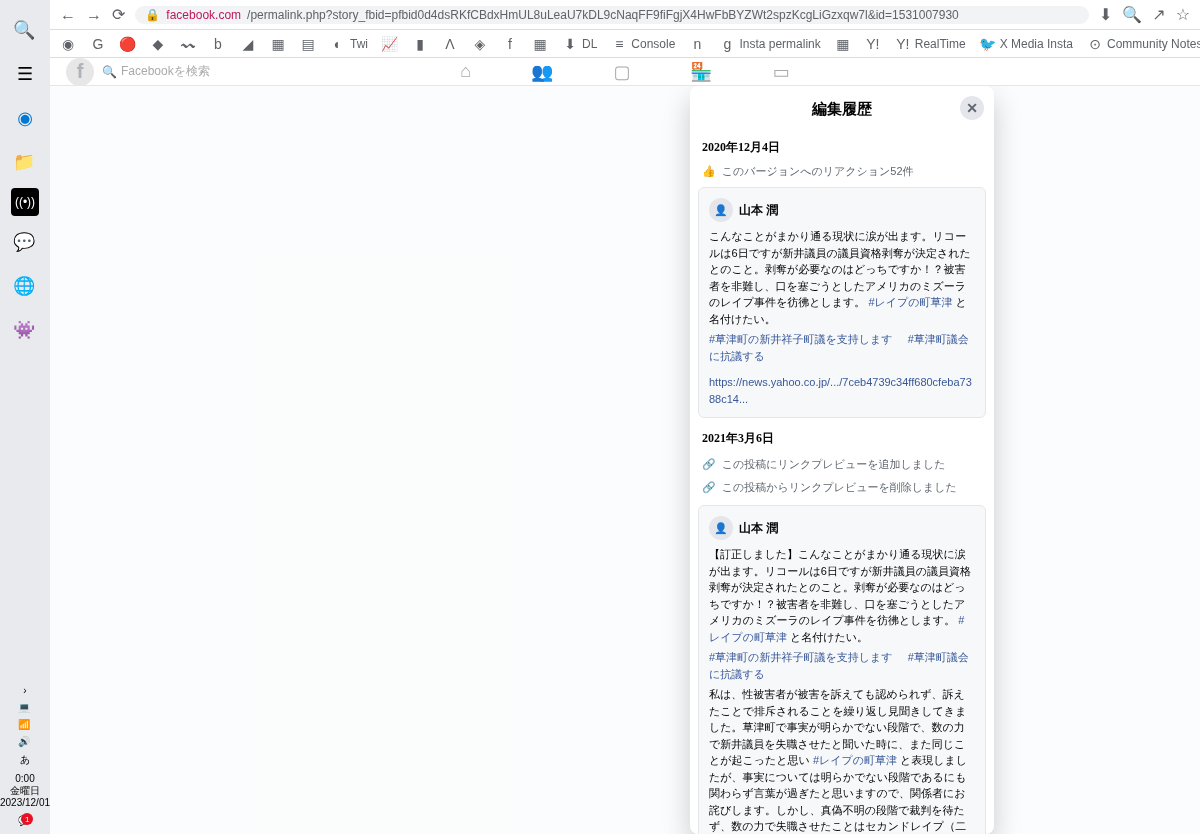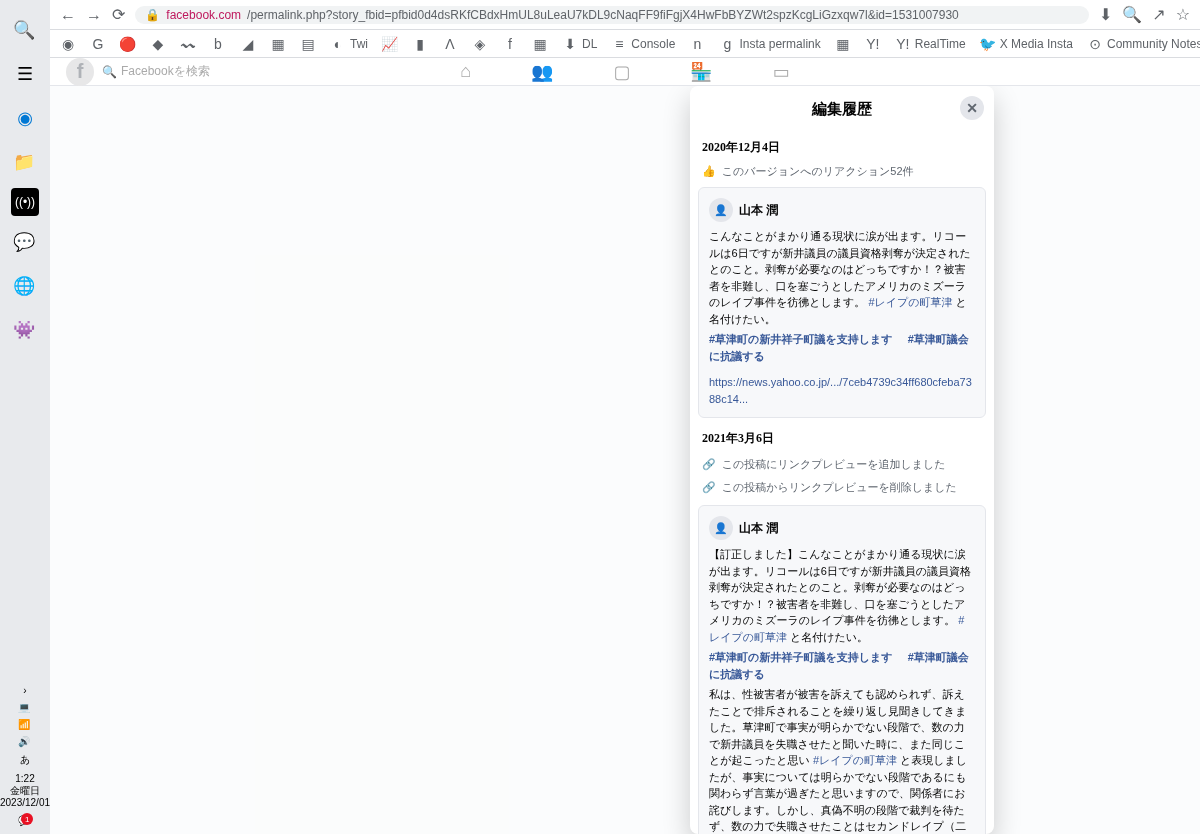--- a/index.html
+++ b/index.html
@@ -37,21 +37,21 @@
     .date-header { font-size: 12px; font-weight: 600; color: #050505; padding: 6px 4px; font-family: Liberation Serif, serif; }
     .reaction-row { display: flex; align-items: center; gap: 6px; padding: 2px 4px; font-size: 11px; color: #606770; }
     .note-row { display: flex; align-items: center; gap: 6px; padding: 4px 4px; font-size: 11px; color: #606770; }
     
     .version-card { background: #f7f8fa; border: 1px solid #e4e6eb; border-radius: 6px; padding: 10px; margin: 6px 0; font-size: 11px; line-height: 1.5; color: #050505; }
     .author-row { display: flex; align-items: center; gap: 6px; margin-bottom: 6px; }
     .avatar { width: 24px; height: 24px; background: #e4e6eb; border-radius: 50%; display: flex; align-items: center; justify-content: center; font-size: 11px; }
     .author-name { font-weight: 700; font-size: 12px; }
     .hashtag { color: #385898; }
     .url-text { color: #385898; word-break: break-all; display: block; margin-top: 10px; }
-    .hashtags-row { margin: 4px 0; font-weight: bold; }
+    .hashtags-row { margin: 4px 0; }
     
     .taskbar-time { font-size: 10px; text-align: center; line-height: 1.2; }
     .taskbar-badge { position: relative; }
     .badge-dot { position: absolute; top: -2px; right: -2px; width: 12px; height: 12px; background: #e81123; border-radius: 50%; color: #fff; font-size: 8px; display: flex; align-items: center; justify-content: center; }
   </style>
 </head>
 <body>
 
 <div class="taskbar">
   <div class="taskbar-icon">🔍</div>
@@ -62,21 +62,21 @@
   <div class="taskbar-icon" style="color:#4285f4">💬</div>
   <div class="taskbar-icon">🌐</div>
   <div class="taskbar-icon">👾</div>
   <div class="taskbar-bottom">
     <div>›</div>
     <div>💻</div>
     <div>📶</div>
     <div>🔊</div>
     <div>あ</div>
     <div class="taskbar-time">
-      <div>1:22</div>
+      <div>0:00</div>
       <div>金曜日</div>
       <div>2023/12/01</div>
     </div>
     <div class="taskbar-badge">💬<span class="badge-dot">1</span></div>
   </div>
 </div>
 
 <div class="browser-bar">
   <span class="nav-icon">←</span>
   <span class="nav-icon">→</span>

